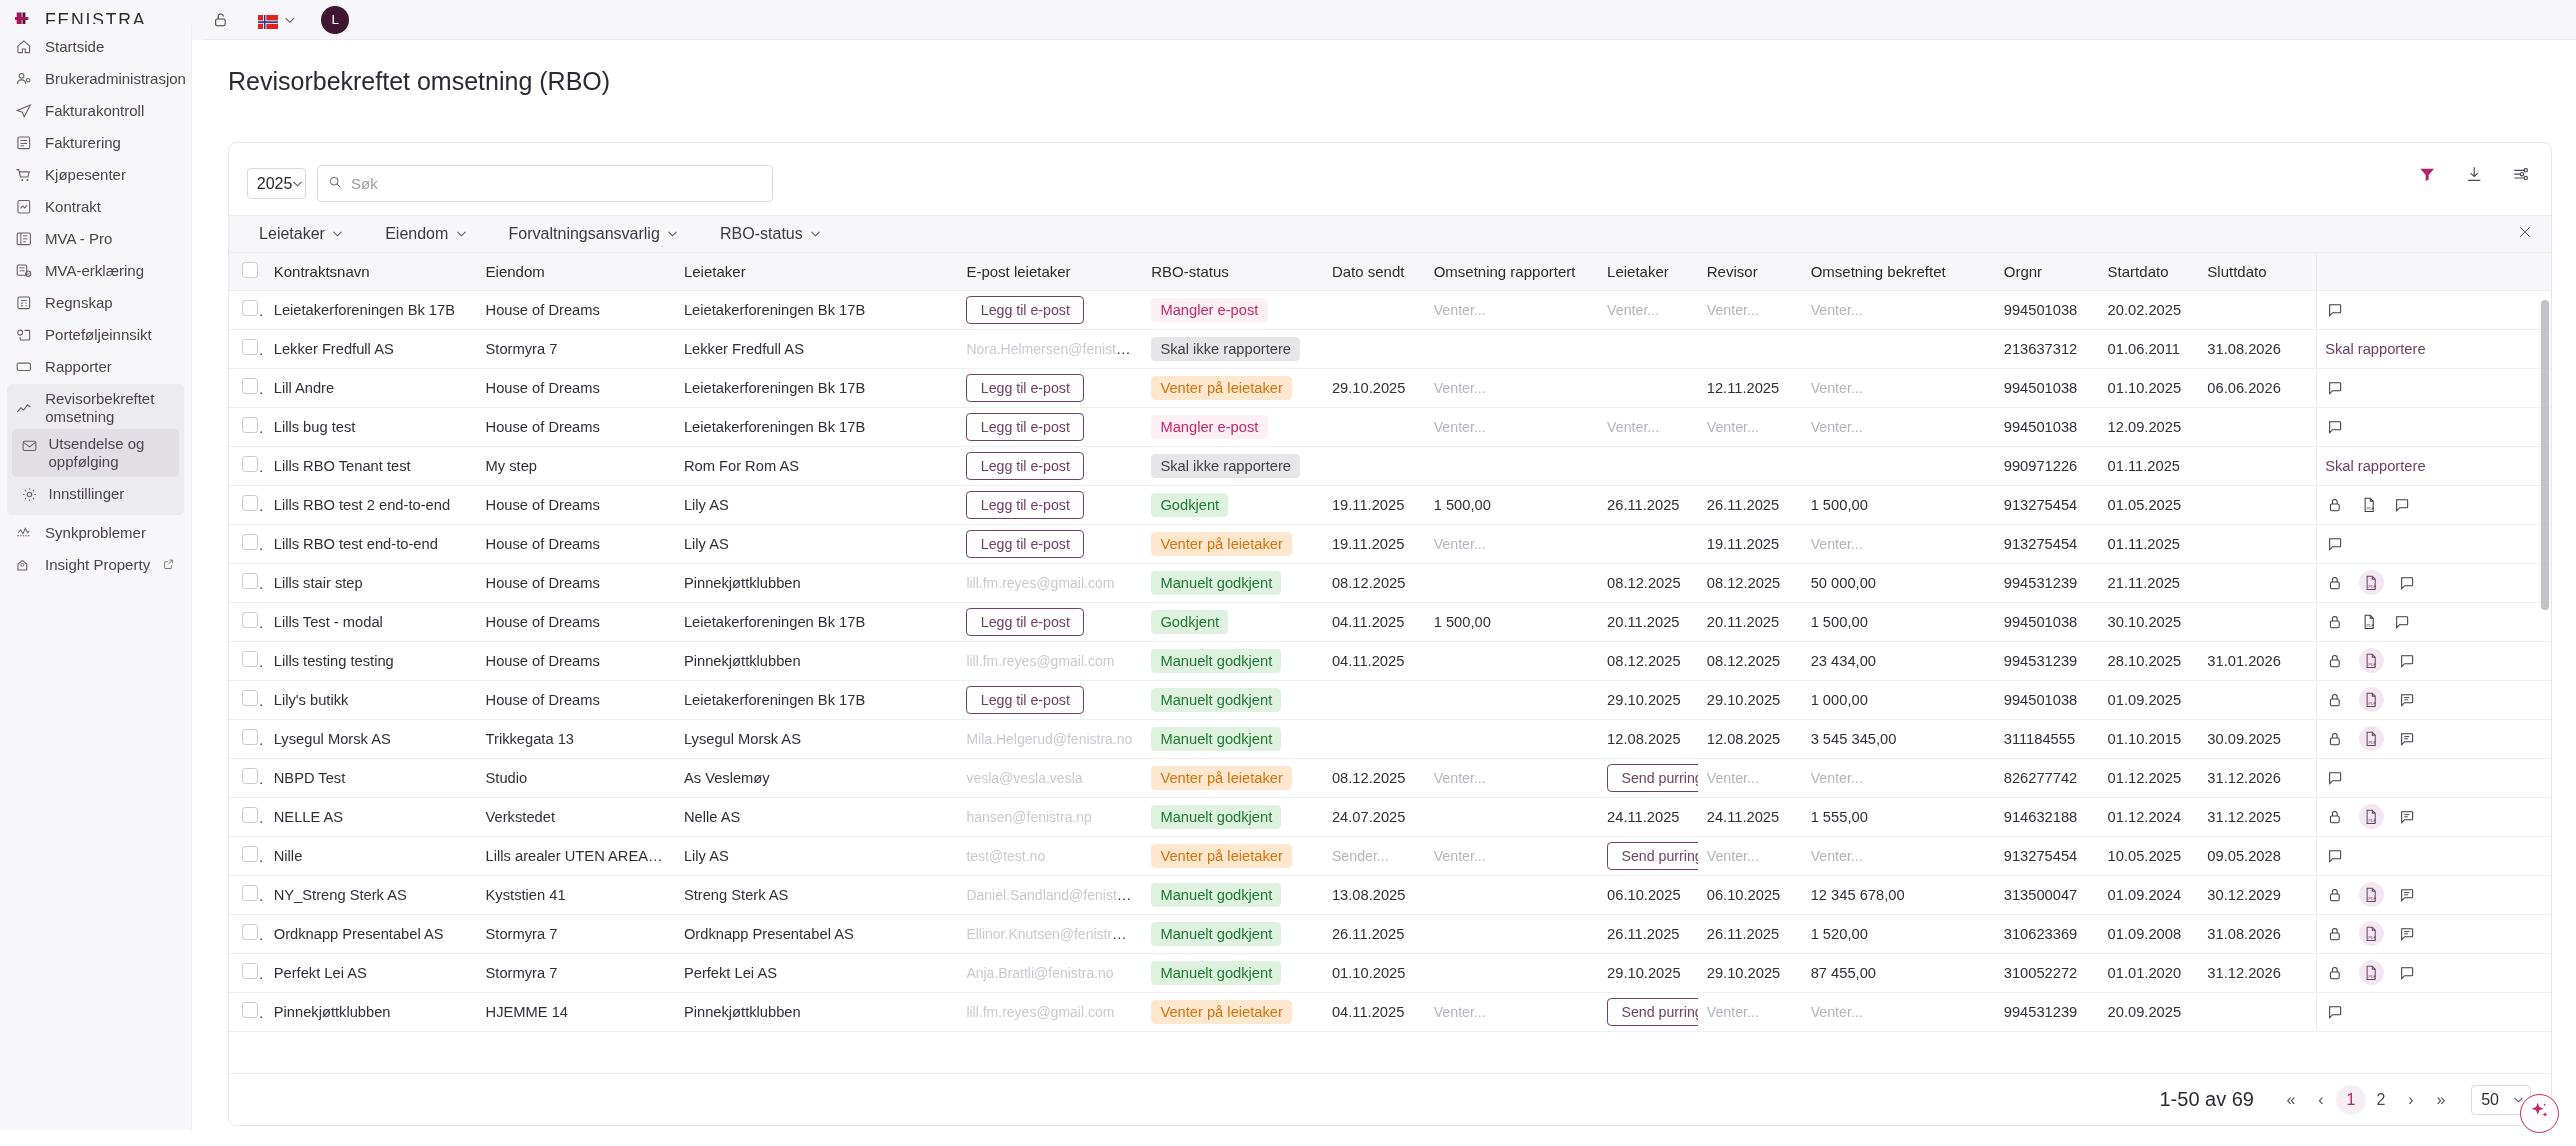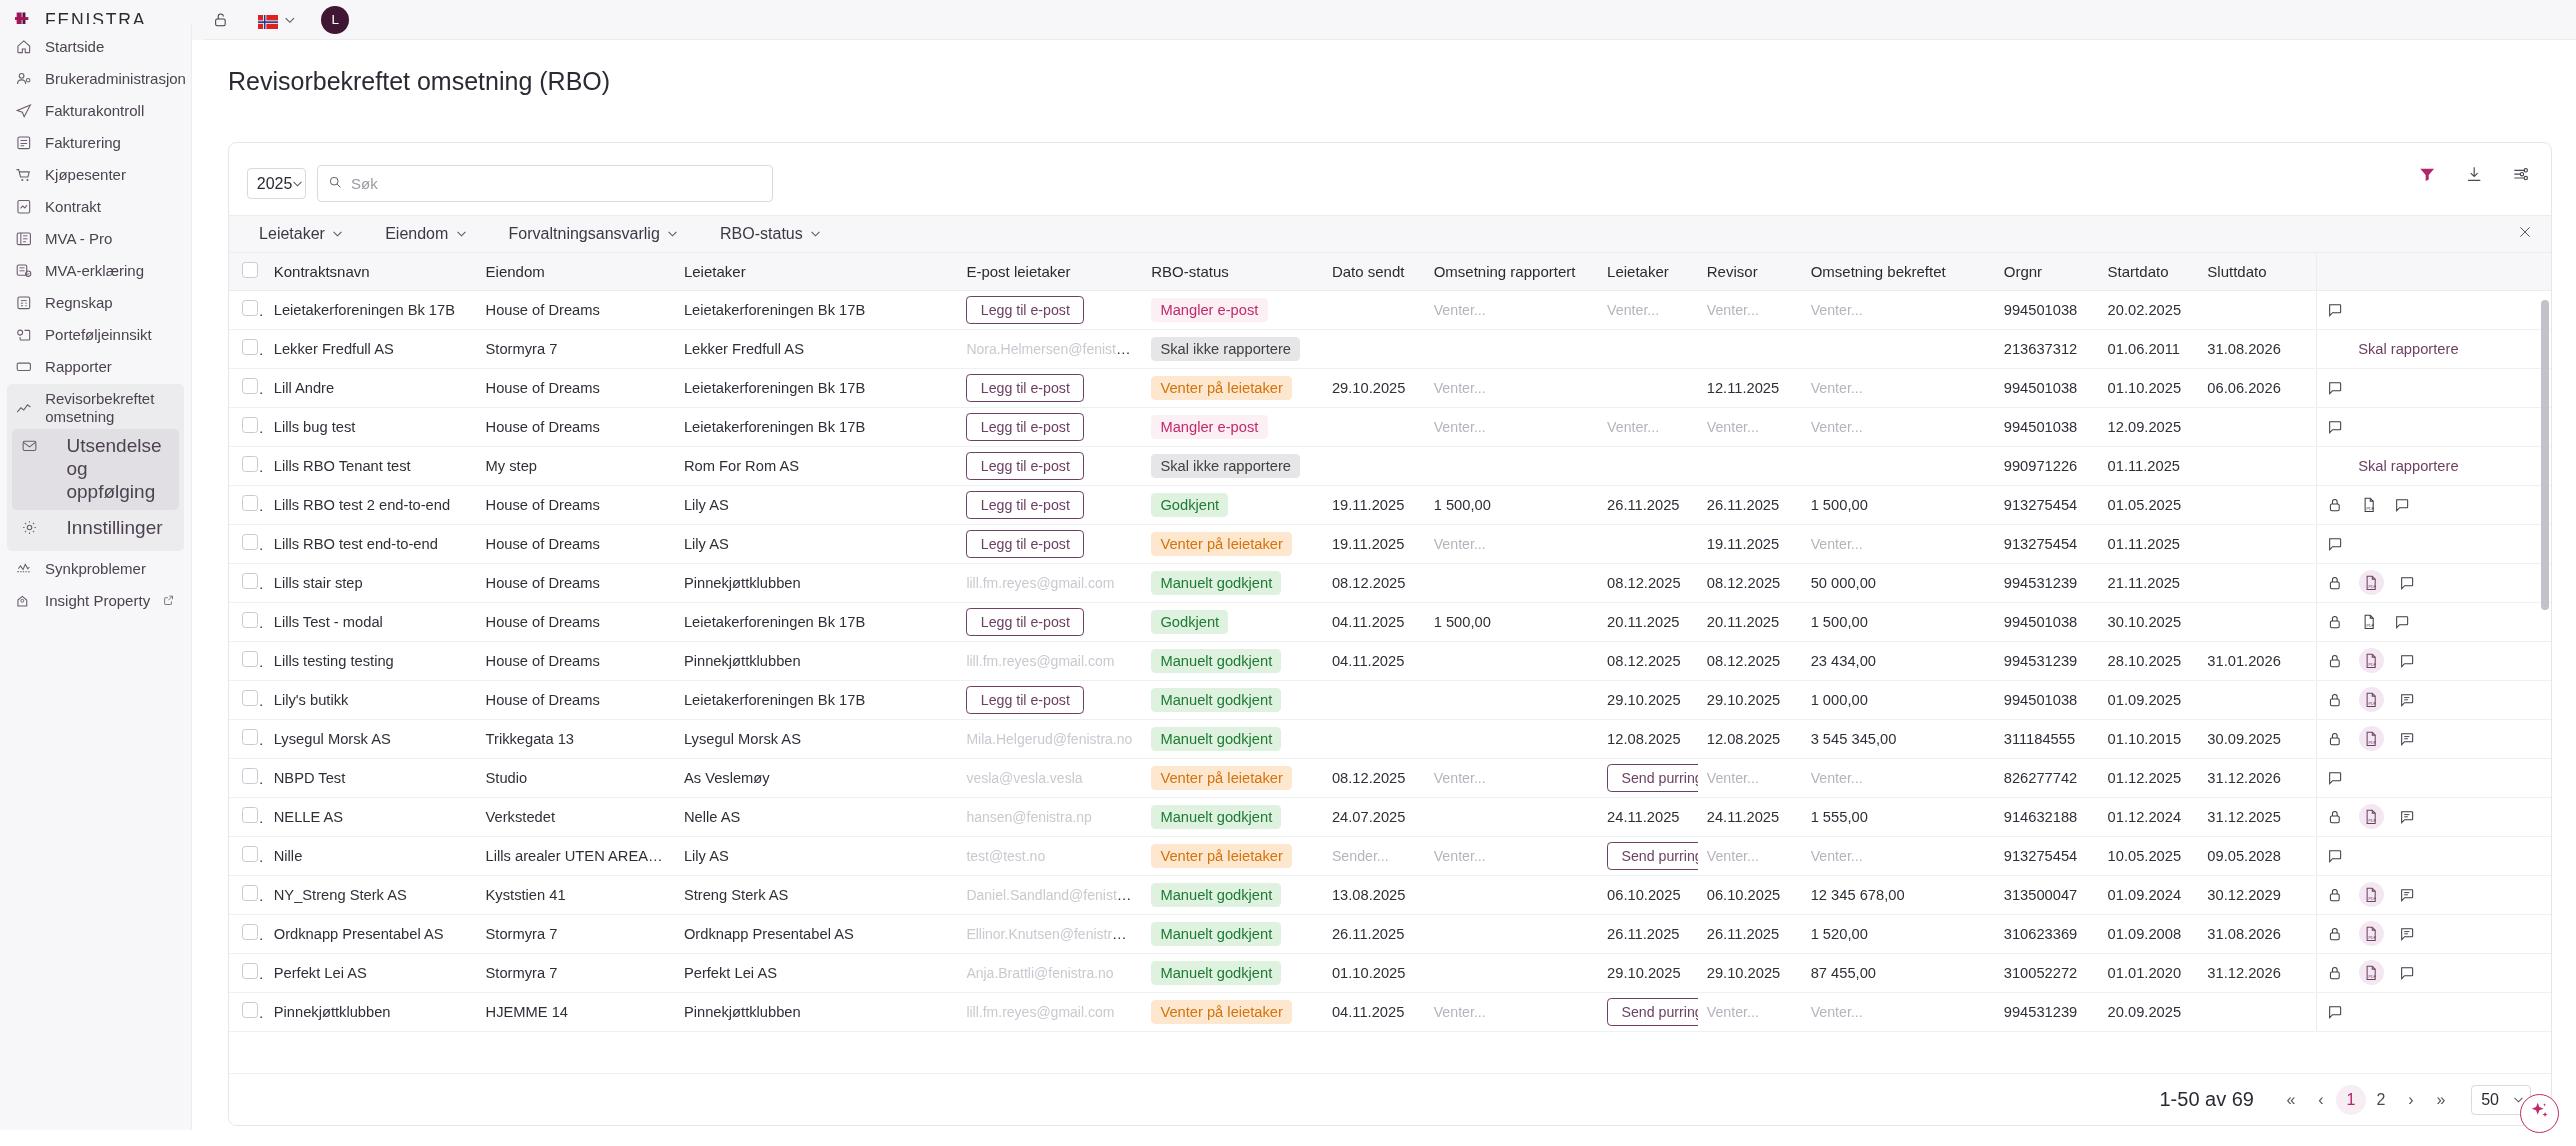--- a/index.html
+++ b/index.html
@@ -49,22 +49,22 @@
     padding:0 11.7px 0 15px; height:32px;
     color:#4c4250; font-size:15px; cursor:pointer; position:relative;
   }
   .nav-item .ico{ width:18.4px;height:18.4px;flex:none;display:flex;align-items:center;justify-content:center;color:#6a5d6d;}
   .nav-item .lbl{ white-space:nowrap; }
   .nav-group{ background:#ececef; border-radius:5px; margin:1.7px 6.7px; padding:3.3px 0;}
   .nav-group .nav-item{ padding-left:8.4px; }
   .nav-item.two-line{ height:40px; }
   .nav-item.two-line .lbl{ line-height:1.15; white-space:normal; }
   .nav-sub{
-    display:flex;align-items:flex-start;gap:28px; margin:1.7px 5px;
-    padding:5.9px 8.4px 5.9px 8.4px; border-radius:5px; font-size:19px; color:#4c4250; cursor:pointer;
+    display:flex;align-items:flex-start;gap:10px; margin:1.7px 5px;
+    padding:5.9px 8.4px 5.9px 8.4px; border-radius:5px; font-size:15px; color:#4c4250; cursor:pointer;
   }
   .nav-sub.active{ background:#e2dfe4; }
   .nav-sub .ico{width:18.4px;height:18.4px;flex:none;display:flex;align-items:center;justify-content:center;color:#6a5d6d;margin-top:0.8px;}
   .nav-sub .lbl{ line-height:1.2; }
   
   .main{ position:absolute; top:40px; left:204px; width:2372px; height:1106px; background:#fff; }
   .page-title{ font-size:25px; color:#2a2a33; padding:27px 0 0 24px; font-weight:400; }
   .card{
     position:absolute; left:24px; top:102px; width:2324px; height:984px;
     border:0.8px solid #e6e6ea; border-radius:8.4px; background:#fff; overflow:hidden;
@@ -133,21 +133,21 @@
   }
   .email-muted{ color:#c9c9d0; font-size:14px; }
   .muted{ color:#b4b4bd; font-size:14.2px; }
   .badge{
     display:inline-block; border-radius:4.2px; padding:4.2px 9.2px; font-size:14.7px; white-space:nowrap;
   }
   .b-mangler{ background:#fdf0f4; color:#c0296b; }
   .b-ikke{ background:#e6e6e8; color:#404040; }
   .b-venter{ background:#fde8cf; color:#d4720d; }
   .b-godkjent{ background:#dff2e0; color:#1f7a34; }
-  .link-rapportere{ color:#6d3f63; font-size:14.7px;margin-left:33px; }
+  .link-rapportere{ color:#6d3f63; font-size:14.7px; }
   .act{ display:flex; align-items:center; gap:13.4px; color:#3a3a44; }
   .act .a{ width:20px;height:20px;display:flex;align-items:center;justify-content:center;cursor:pointer;}
   .act .a.hl{ background:#f3e8f1; border-radius:50%; width:25px; height:25px; }
   .scrollbar-v{
     position:absolute; right:2.5px; top:45px; width:7.5px; height:737px; background:transparent;
   }
   .scroll-thumb{ position:absolute; top:1.7px; left:0; width:7.5px; height:310px; background:#c2c2cb; border-radius:4.2px; cursor:pointer;}
   
   .pager{
     position:absolute; left:0; bottom:0; width:2322px; height:52px;

